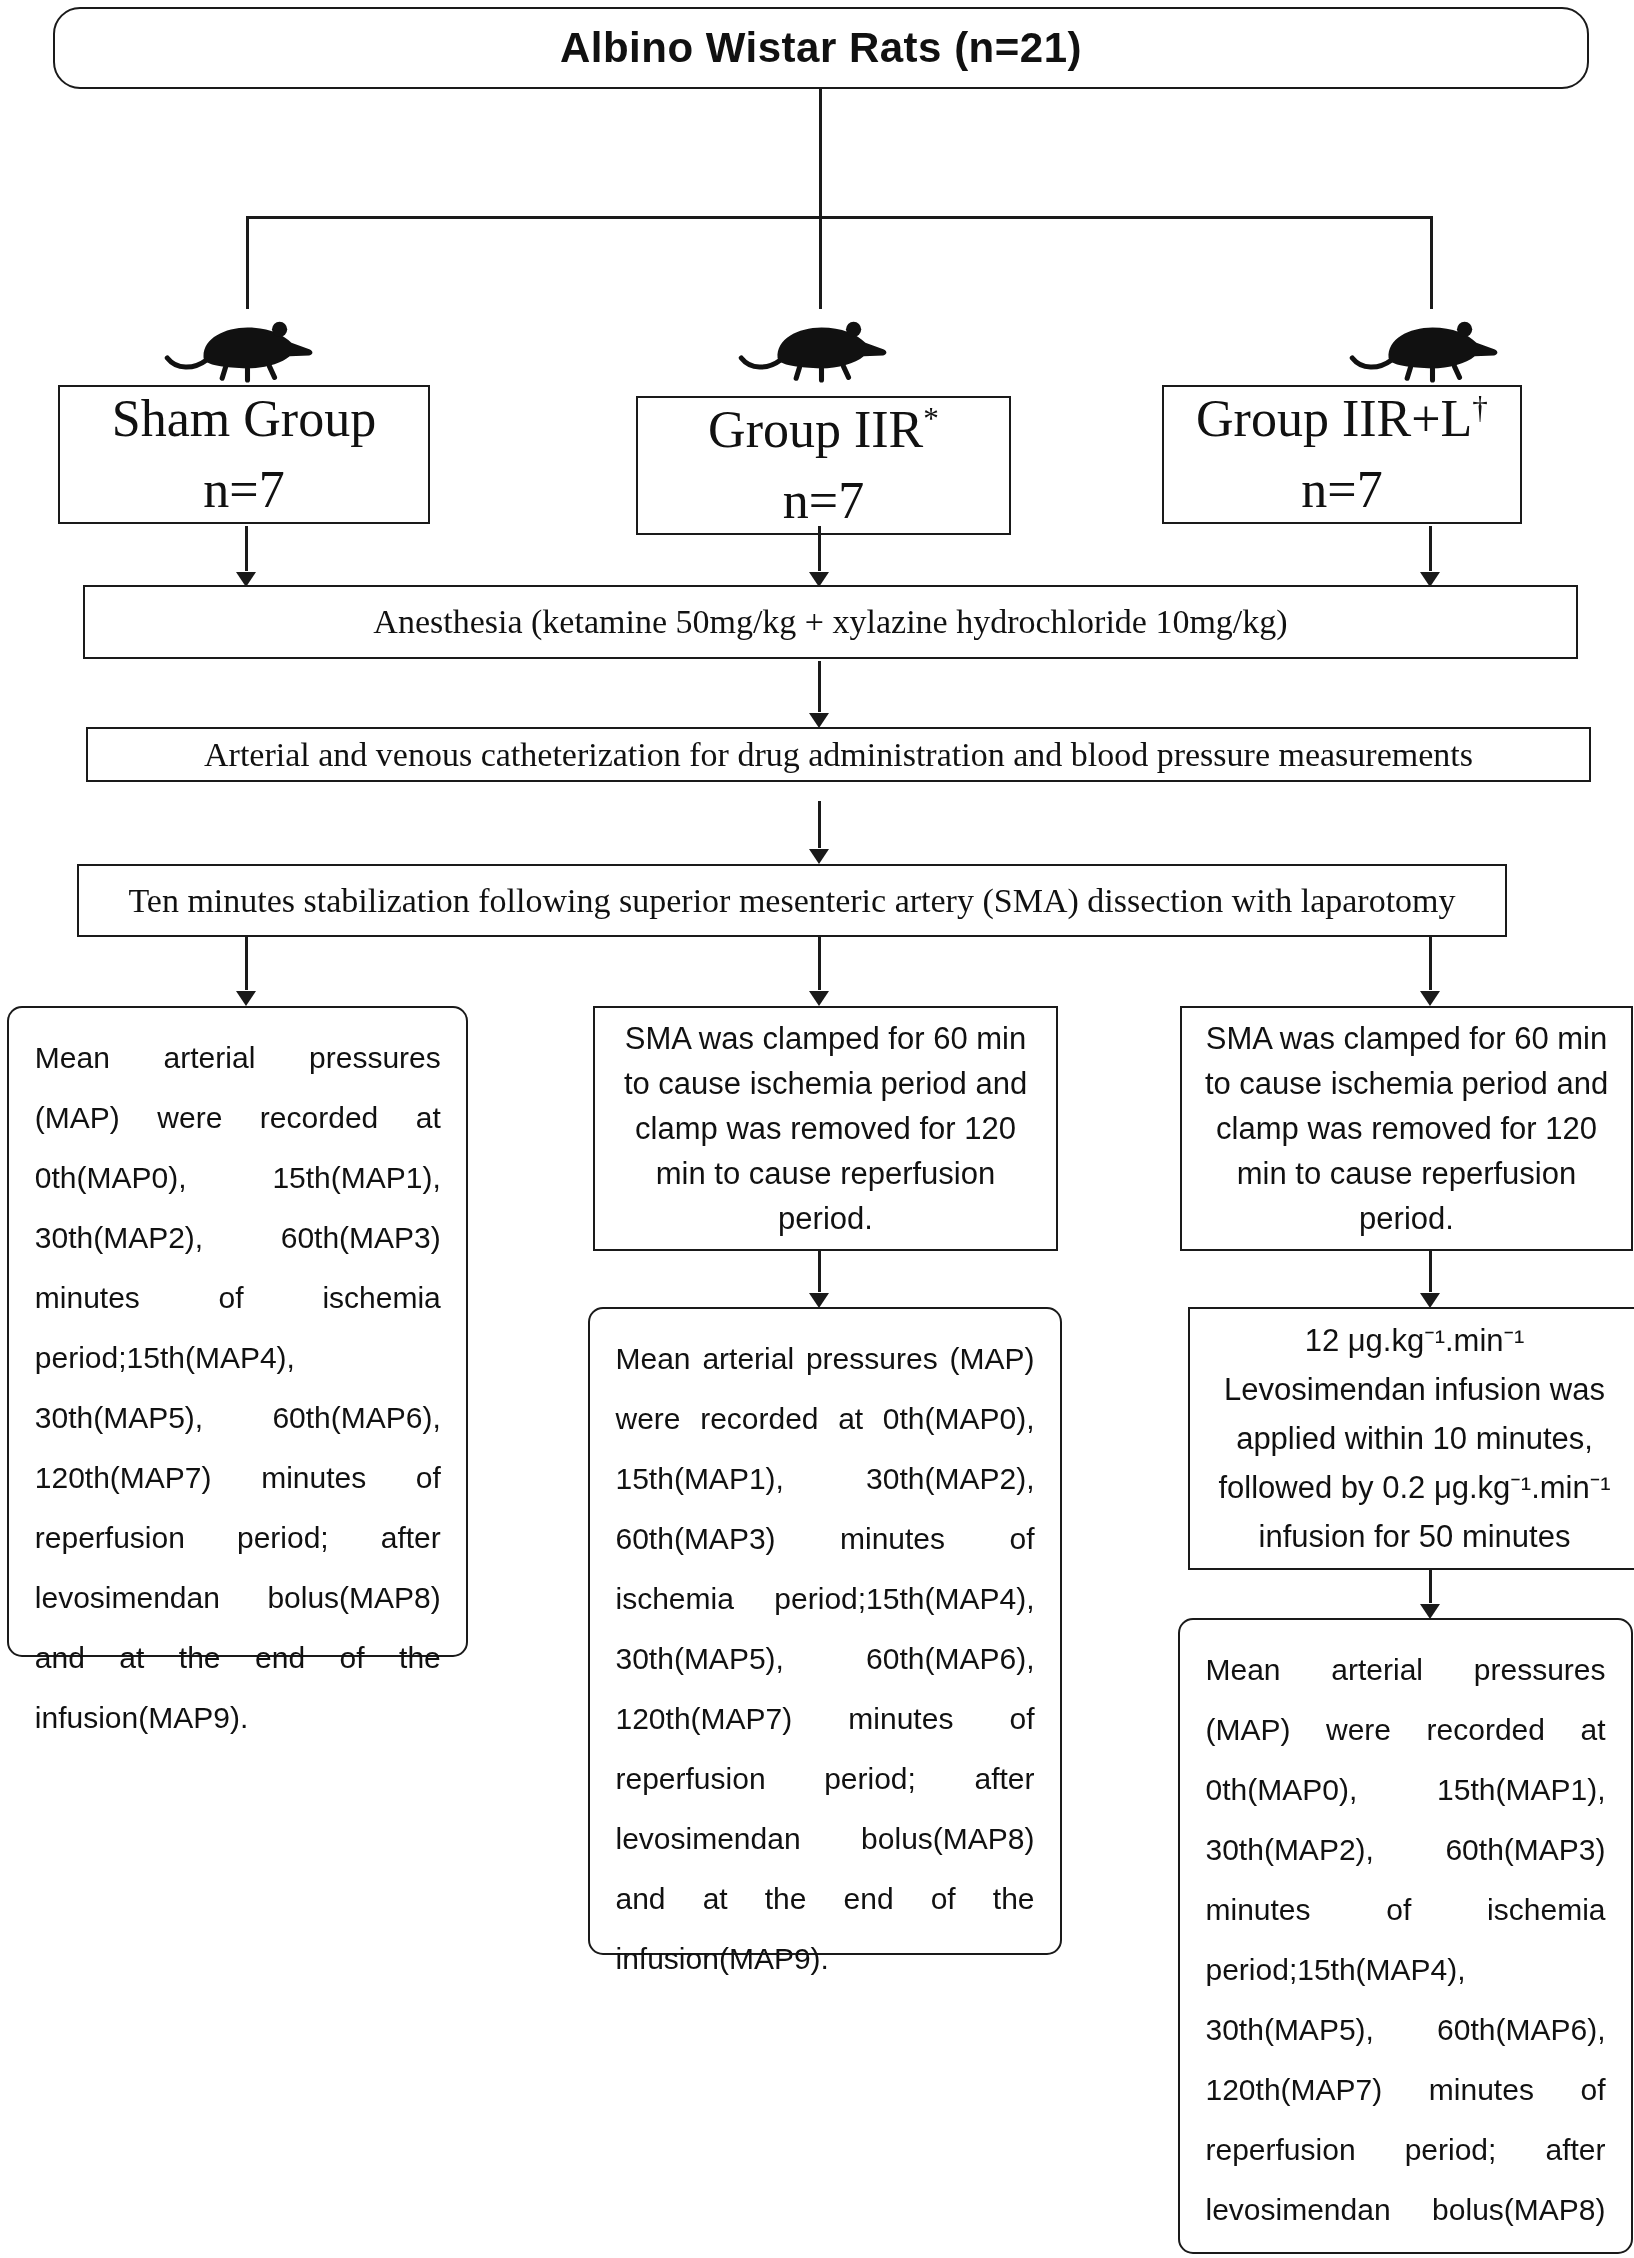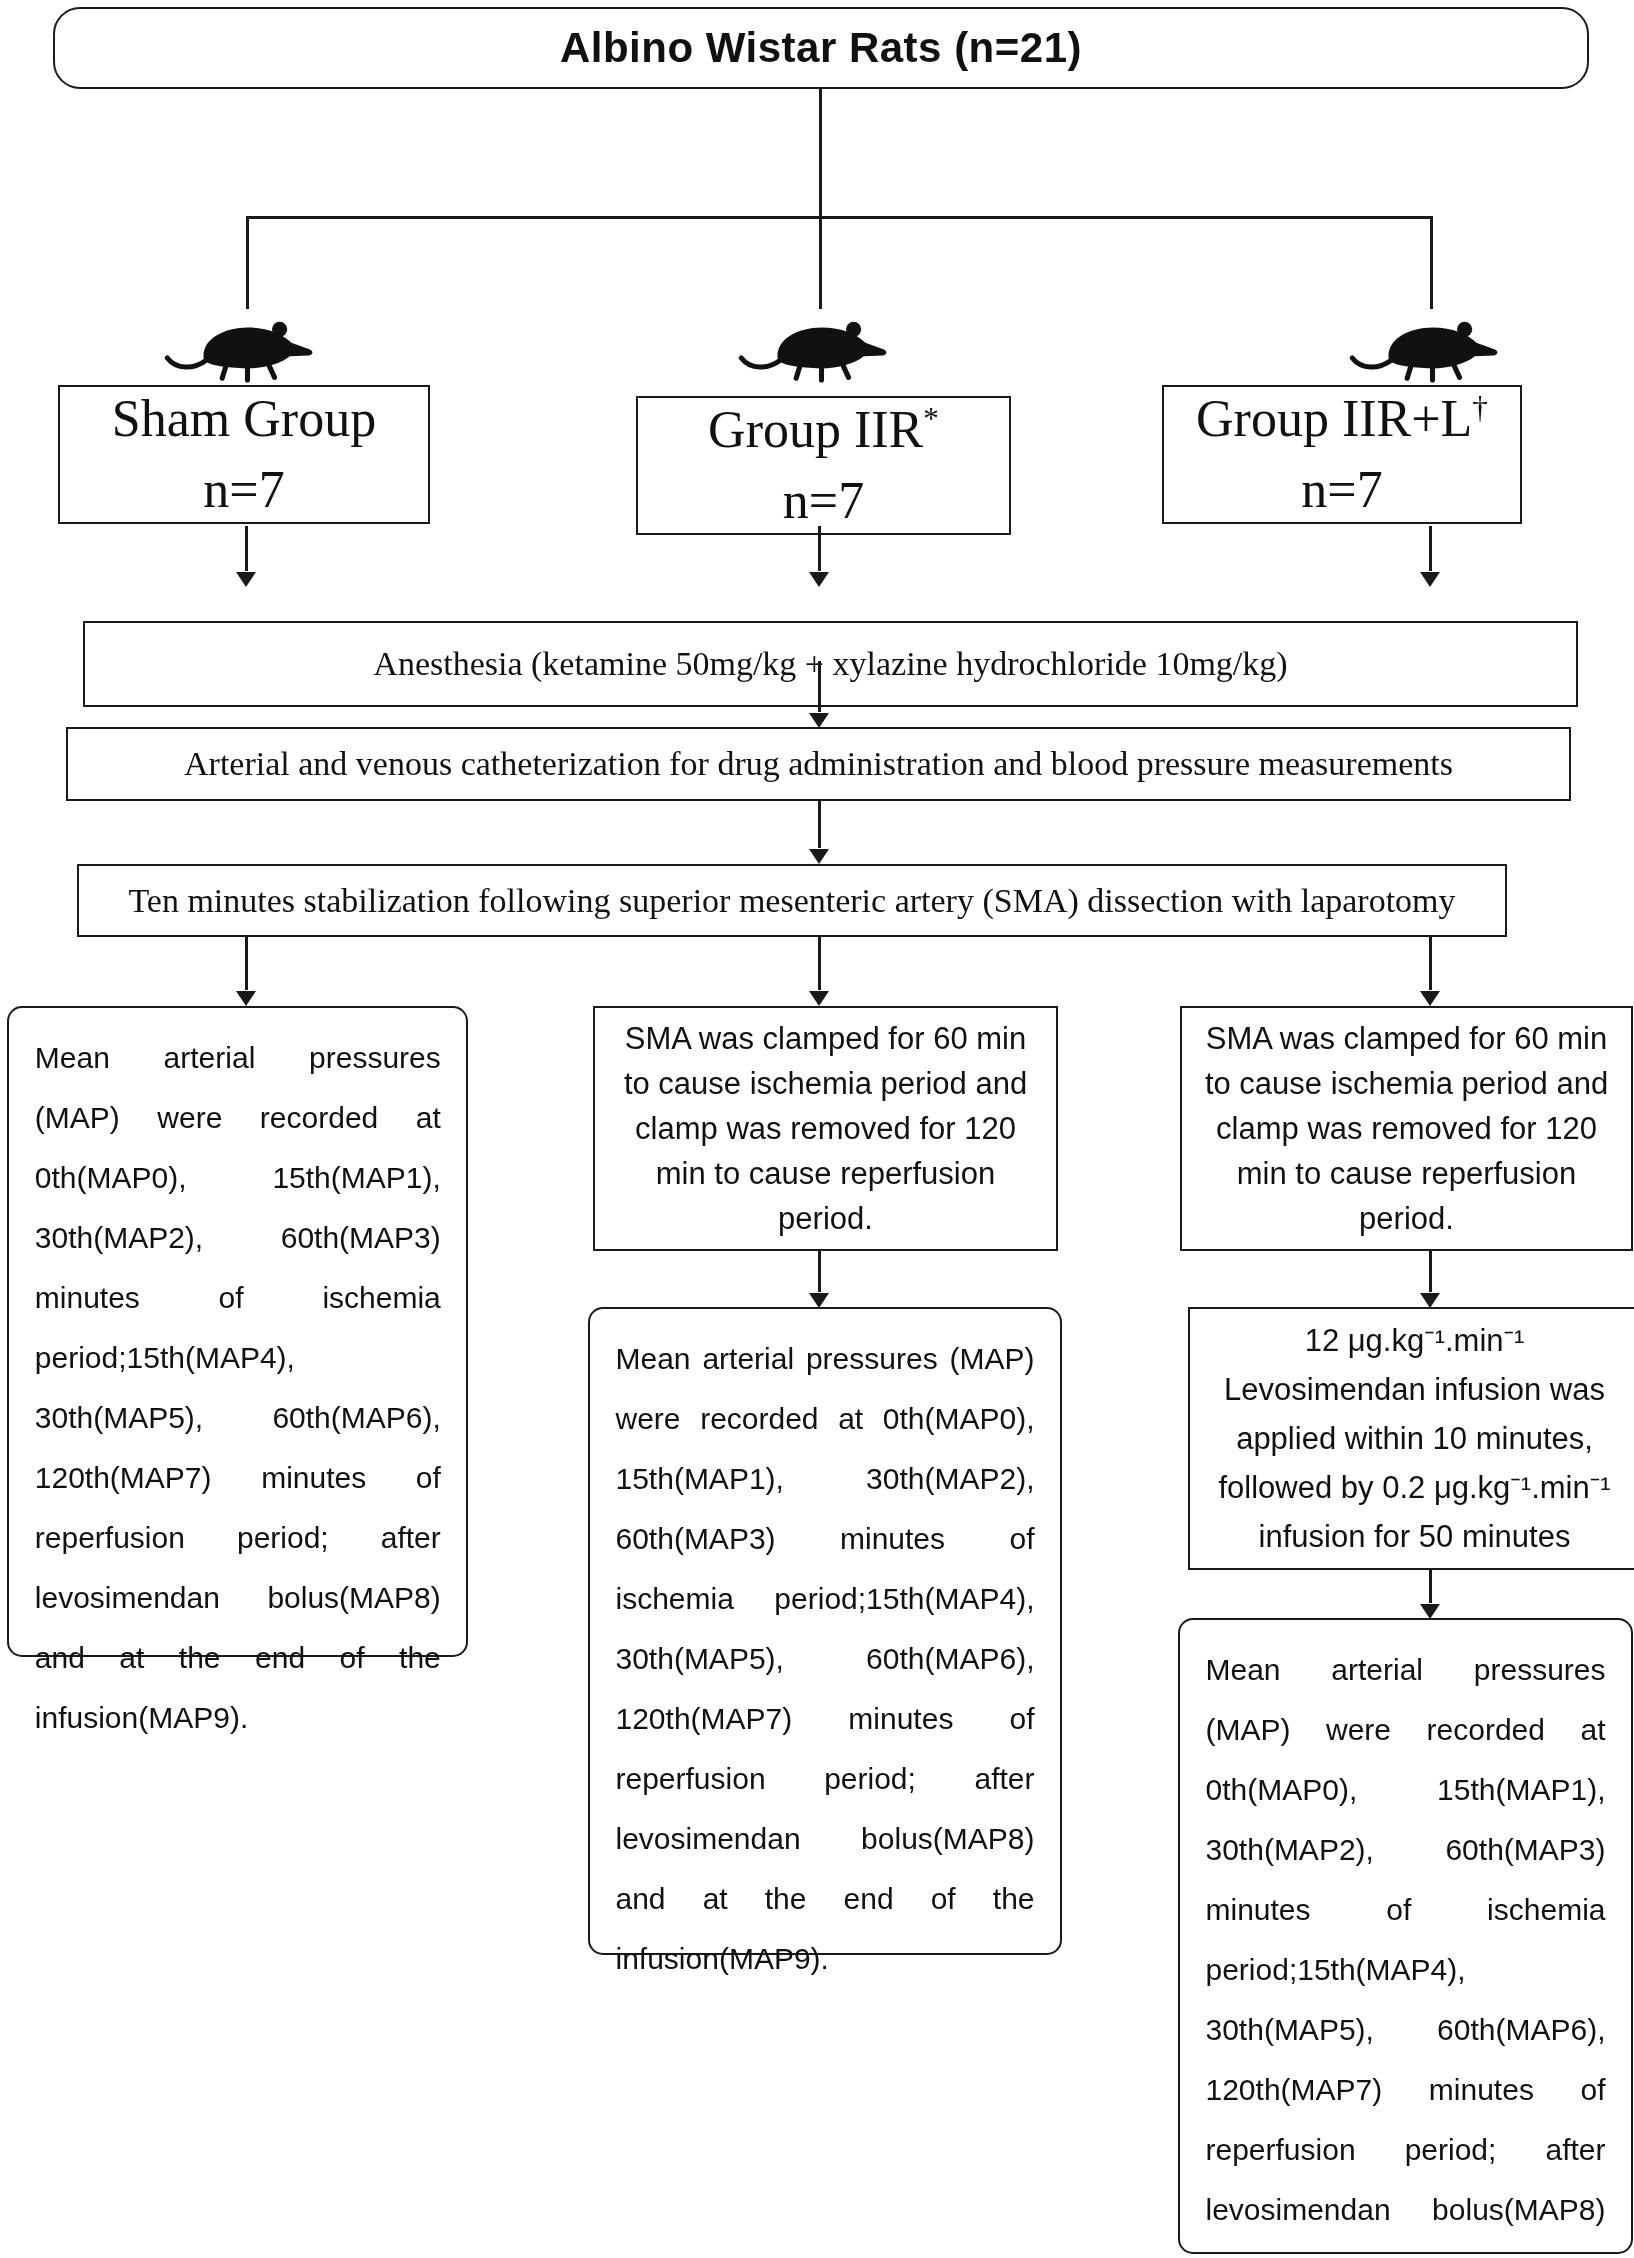--- a/index.html
+++ b/index.html
@@ -78,27 +78,27 @@
   <div>
     <div><span>Group IIR+L</span><sup>†</sup></div>
     <div>n=7</div>
   </div>
 </div>
 
 <div class="arrow" style="left:245px;top:526px;height:45px"></div>
 <div class="arrow" style="left:818px;top:526px;height:45px"></div>
 <div class="arrow" style="left:1429px;top:526px;height:45px"></div>
 
-<div class="box serif flow" style="left:83px;top:621px;width:1495px;height:86px">
+<div class="box serif flow" style="left:83px;top:585px;width:1495px;height:74px">
   <span>Anesthesia (ketamine 50mg/kg + xylazine hydrochloride 10mg/kg)</span>
 </div>
 
 <div class="arrow" style="left:818px;top:661px;height:51px"></div>
 
-<div class="box serif flow" style="left:66px;top:727px;width:1505px;height:74px">
+<div class="box serif flow" style="left:86px;top:727px;width:1505px;height:55px">
   <span>Arterial and venous catheterization for drug administration and blood pressure measurements</span>
 </div>
 
 <div class="arrow" style="left:818px;top:801px;height:47px"></div>
 
 <div class="box serif flow" style="left:77px;top:864px;width:1430px;height:73px">
   <span>Ten minutes stabilization following superior mesenteric artery (SMA) dissection with laparotomy</span>
 </div>
 
 <div class="arrow" style="left:245px;top:936px;height:54px"></div>

